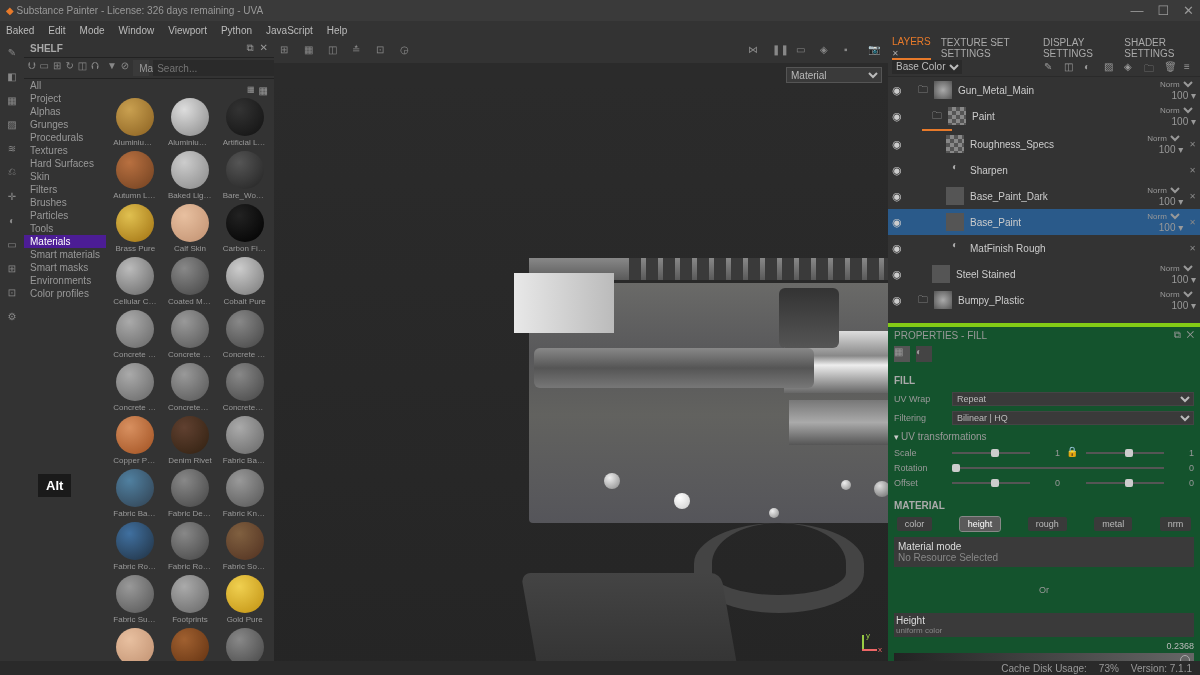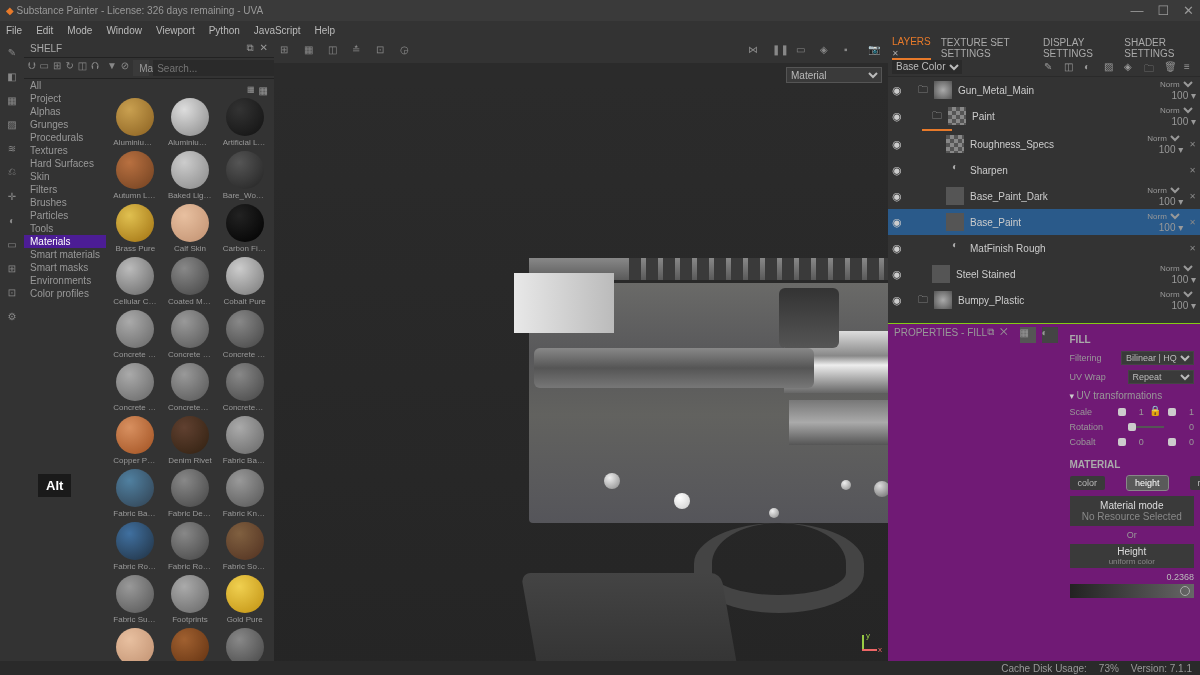--- a/index.html
+++ b/index.html
@@ -8,21 +8,21 @@
 .titlebar-left{color:#aaa;font-size:10px}
 .titlebar-right{display:flex;gap:14px;align-items:center}
 .titlebar-right span{font-size:13px;cursor:pointer}
 .menubar{height:18px;background:#333;display:flex;align-items:center;padding:0 6px;gap:14px}
 .menubar span{font-size:10px;color:#bbb;cursor:pointer}
 .main{display:flex;height:636px}
 .toolstrip{width:24px;background:#333;display:flex;flex-direction:column;align-items:center;padding-top:6px;gap:10px}
 .toolstrip div{width:14px;height:14px;color:#888;display:flex;align-items:center;justify-content:center;cursor:pointer}
 .shelf{width:250px;background:#333;display:flex;flex-direction:column}
 .shelf-hdr{height:18px;display:flex;align-items:center;justify-content:space-between;padding:0 6px}
-.shelf-hdr-title{color:#aaa;font-size:10px;font-weight:normal}
+.shelf-hdr-title{color:#aaa;font-size:10px;font-weight:bold}
 .shelf-hdr-icons{display:flex;gap:6px}
 .shelf-tools{height:22px;display:flex;align-items:center;padding:0 4px;gap:4px;border-top:1px solid #222;border-bottom:1px solid #222}
 .shelf-tools div{width:16px;height:16px;color:#888}
 .shelf-tab{background:#3a3a3a;padding:2px 6px;font-size:9px;color:#ccc;display:flex;align-items:center;gap:4px}
 .shelf-search{flex:1;background:#2a2a2a;border:none;color:#888;padding:2px 4px;font-size:10px;height:16px}
 .shelf-body{display:flex;flex:1;overflow:hidden}
 .cat-list{width:82px;background:#333;overflow:hidden}
 .cat-list div{padding:1px 6px;font-size:10px;color:#999;cursor:pointer}
 .cat-list div.sel{background:#4c1d95;color:#fff}
 .thumbs{flex:1;overflow-y:auto;padding:4px;background:#333}
@@ -68,58 +68,58 @@
 .layer{display:flex;align-items:center;height:26px;padding:0 4px;gap:6px}
 .layer.sel{background:#2a5a8a}
 .vis{width:14px;color:#ccc;cursor:pointer;font-size:11px}
 .indent{display:inline-block}
 .licon{width:18px;height:18px;background:#555;flex-shrink:0}
 .licon.checker{background:repeating-conic-gradient(#888 0 25%,#555 0 50%) 0 0/8px 8px}
 .licon.dot{background:radial-gradient(#aaa,#555)}
 .lname{flex:1;font-size:10px;color:#ccc;overflow:hidden;text-overflow:ellipsis;white-space:nowrap}
 .lright{display:flex;flex-direction:column;align-items:flex-end;font-size:8px;color:#999;gap:0}
 .lright select{background:transparent;border:none;color:#999;font-size:8px;width:40px}
-.props{flex:1;display:flex;background:#701a75;border-top:1px solid #84cc16;overflow:hidden}
+.props{flex:1;display:flex;flex-direction:column;background:#14532d;border-top:4px solid #84cc16;overflow:hidden}
 .props-hdr{height:16px;display:flex;align-items:center;justify-content:space-between;padding:0 6px;font-size:9px;color:#aaa}
 .props-mode{height:22px;display:flex;align-items:center;padding:0 6px;gap:6px}
 .props-mode div{width:16px;height:16px;background:#444;cursor:pointer}
 .props-body{flex:1;overflow-y:auto;padding:6px}
 .sect-title{font-size:10px;color:#aaa;font-weight:bold;margin:4px 0}
 .prop-row{display:flex;align-items:center;height:18px;gap:6px;margin:1px 0}
 .prop-lbl{width:52px;font-size:9px;color:#999}
 .prop-sel{flex:1;background:#3a3a3a;border:1px solid #444;color:#bbb;font-size:9px;height:14px}
 .slider-row{display:flex;align-items:center;gap:6px;margin:2px 0}
 .slider-row .prop-lbl{width:52px}
 .slider{flex:1;height:12px;position:relative}
 .slider-track{position:absolute;top:5px;width:100%;height:2px;background:#555}
 .slider-thumb{position:absolute;top:2px;width:8px;height:8px;background:#ccc;border-radius:2px}
 .slider-num{width:24px;font-size:9px;color:#999;text-align:right}
 .lock{width:14px;height:14px;color:#999}
 .chips{display:flex;gap:22px;margin:6px 0;justify-content:space-around}
 .chip{padding:2px 8px;font-size:9px;color:#bbb;background:#3a3a3a;border-radius:2px;cursor:pointer}
 .chip.act{background:#5a5a5a;color:#fff;outline:1px solid #888}
-.mat-mode{background:#3a3a3a;padding:4px;text-align:center;font-size:9px;color:#bbb;margin:4px 0}
-.or{text-align:center;font-size:9px;color:#999;margin:4px 0}
+.mat-mode{background:#3a3a3a;padding:4px;text-align:left;font-size:9px;color:#bbb;margin:4px 0}
+.or{text-align:center;font-size:9px;color:#999;margin:18px 0}
 .hslider{height:14px;background:linear-gradient(90deg,#222,#666);position:relative;margin-top:2px}
 .statusbar{position:absolute;bottom:0;left:0;right:0;height:14px;background:#2a2a2a;display:flex;justify-content:flex-end;align-items:center;padding:0 8px;font-size:9px;color:#888;gap:12px}
 </style>
 </head>
 <body>
 
 <div class="titlebar">
   <div class="titlebar-left"><span style="color:#e87a2a">◆</span> <span>Substance Painter - License: 326 days remaining - UVA</span></div>
   <div class="titlebar-right">
     <span>—</span>
     <span>☐</span>
     <span>✕</span>
   </div>
 </div>
 
 <div class="menubar" id="menubar">
-    <span>File</span>
+    <span>Baked</span>
     <span>Edit</span>
     <span>Mode</span>
     <span>Window</span>
     <span>Viewport</span>
     <span>Python</span>
     <span>JavaScript</span>
     <span>Help</span>
   </div>
 
 <div class="main">
@@ -509,26 +509,26 @@
         <span>PROPERTIES - FILL</span>
         <span><span>⧉</span>&nbsp;&nbsp;<span>✕</span></span>
       </div>
       <div class="props-mode">
         <div style="background:#555">▦</div>
         <div>◐</div>
       </div>
       <div class="props-body">
         <div class="sect-title">FILL</div>
         <div class="prop-row">
+            <span class="prop-lbl">UV Wrap</span>
+            <select class="prop-sel"><option>Repeat</option></select>
+          </div>
+        <div class="prop-row">
             <span class="prop-lbl">Filtering</span>
             <select class="prop-sel"><option>Bilinear | HQ</option></select>
-          </div>
-        <div class="prop-row">
-            <span class="prop-lbl">UV Wrap</span>
-            <select class="prop-sel"><option>Repeat</option></select>
           </div>
         <div style="font-size:9px;color:#ccc;margin:4px 0">▾ <span>UV transformations</span></div>
         <div class="slider-row">
           <span class="prop-lbl">Scale</span>
           <div class="slider">
               <div class="slider-track"></div>
               <div class="slider-thumb" style="left:50%"></div>
             </div>
           <span class="slider-num">1</span>
           <span class="lock">🔒</span>
@@ -540,21 +540,21 @@
         </div>
         <div class="slider-row">
           <span class="prop-lbl">Rotation</span>
           <div class="slider">
               <div class="slider-track"></div>
               <div class="slider-thumb" style="left:0%"></div>
             </div>
           <span class="slider-num">0</span>
         </div>
         <div class="slider-row">
-          <span class="prop-lbl">Cobalt</span>
+          <span class="prop-lbl">Offset</span>
           <div class="slider">
               <div class="slider-track"></div>
               <div class="slider-thumb" style="left:50%"></div>
             </div>
           <span class="slider-num">0</span>
           <span class="lock" style="visibility:hidden">🔒</span>
           <div class="slider">
               <div class="slider-track"></div>
               <div class="slider-thumb" style="left:50%"></div>
             </div>

